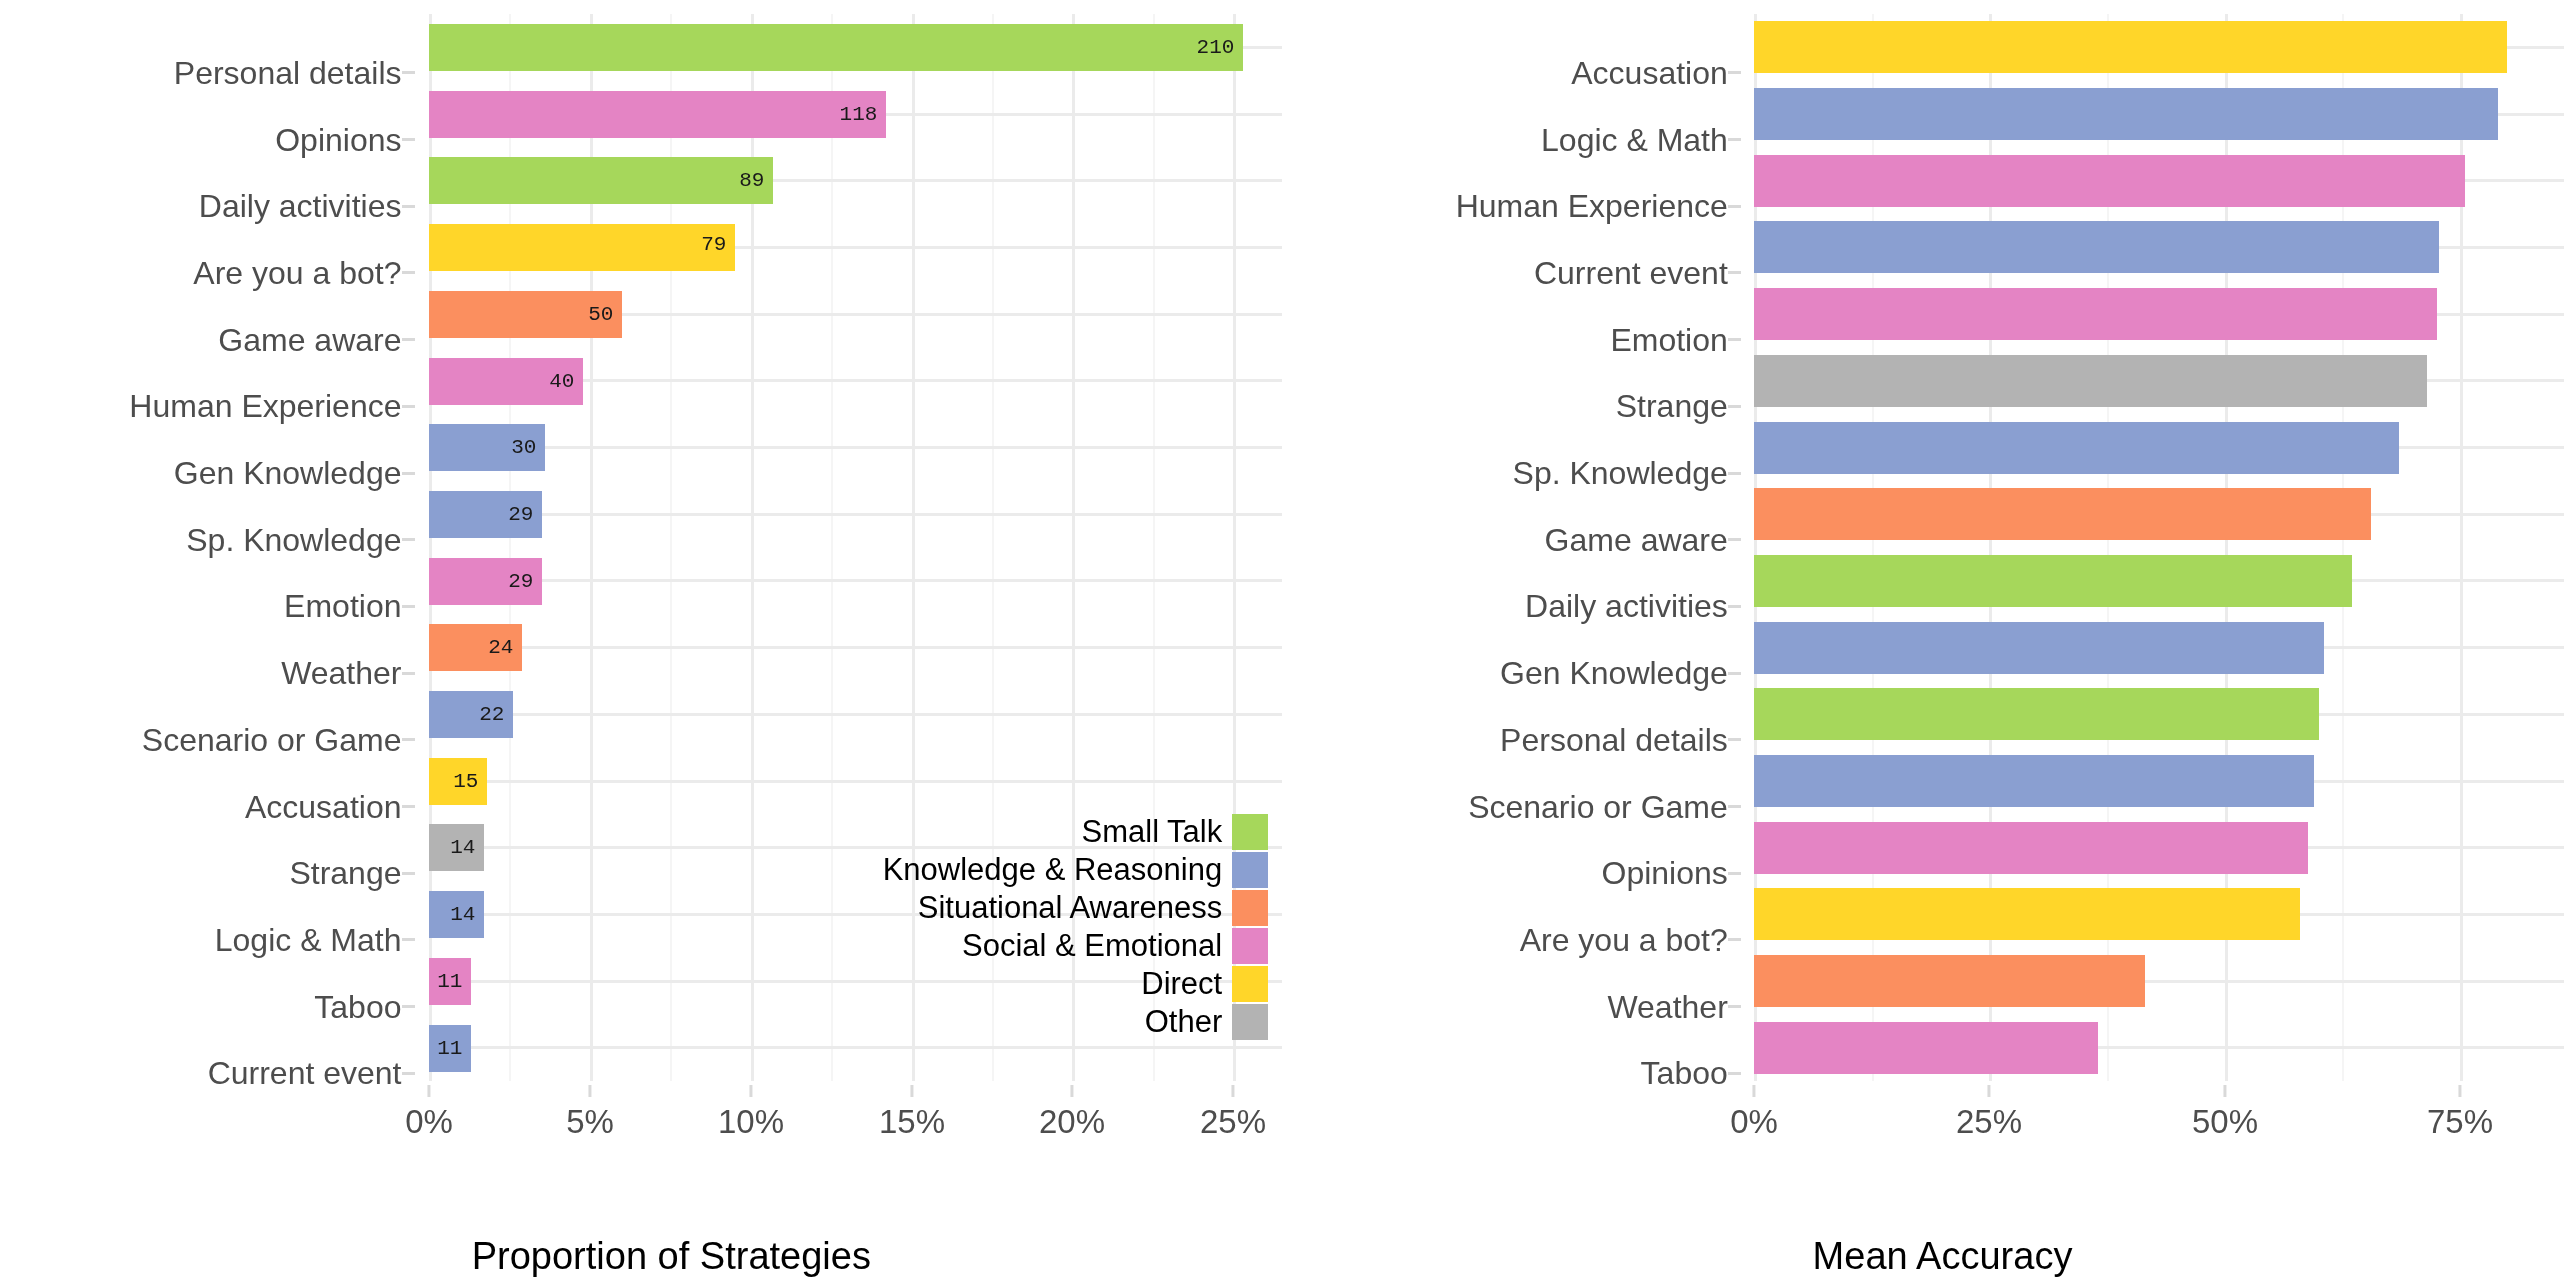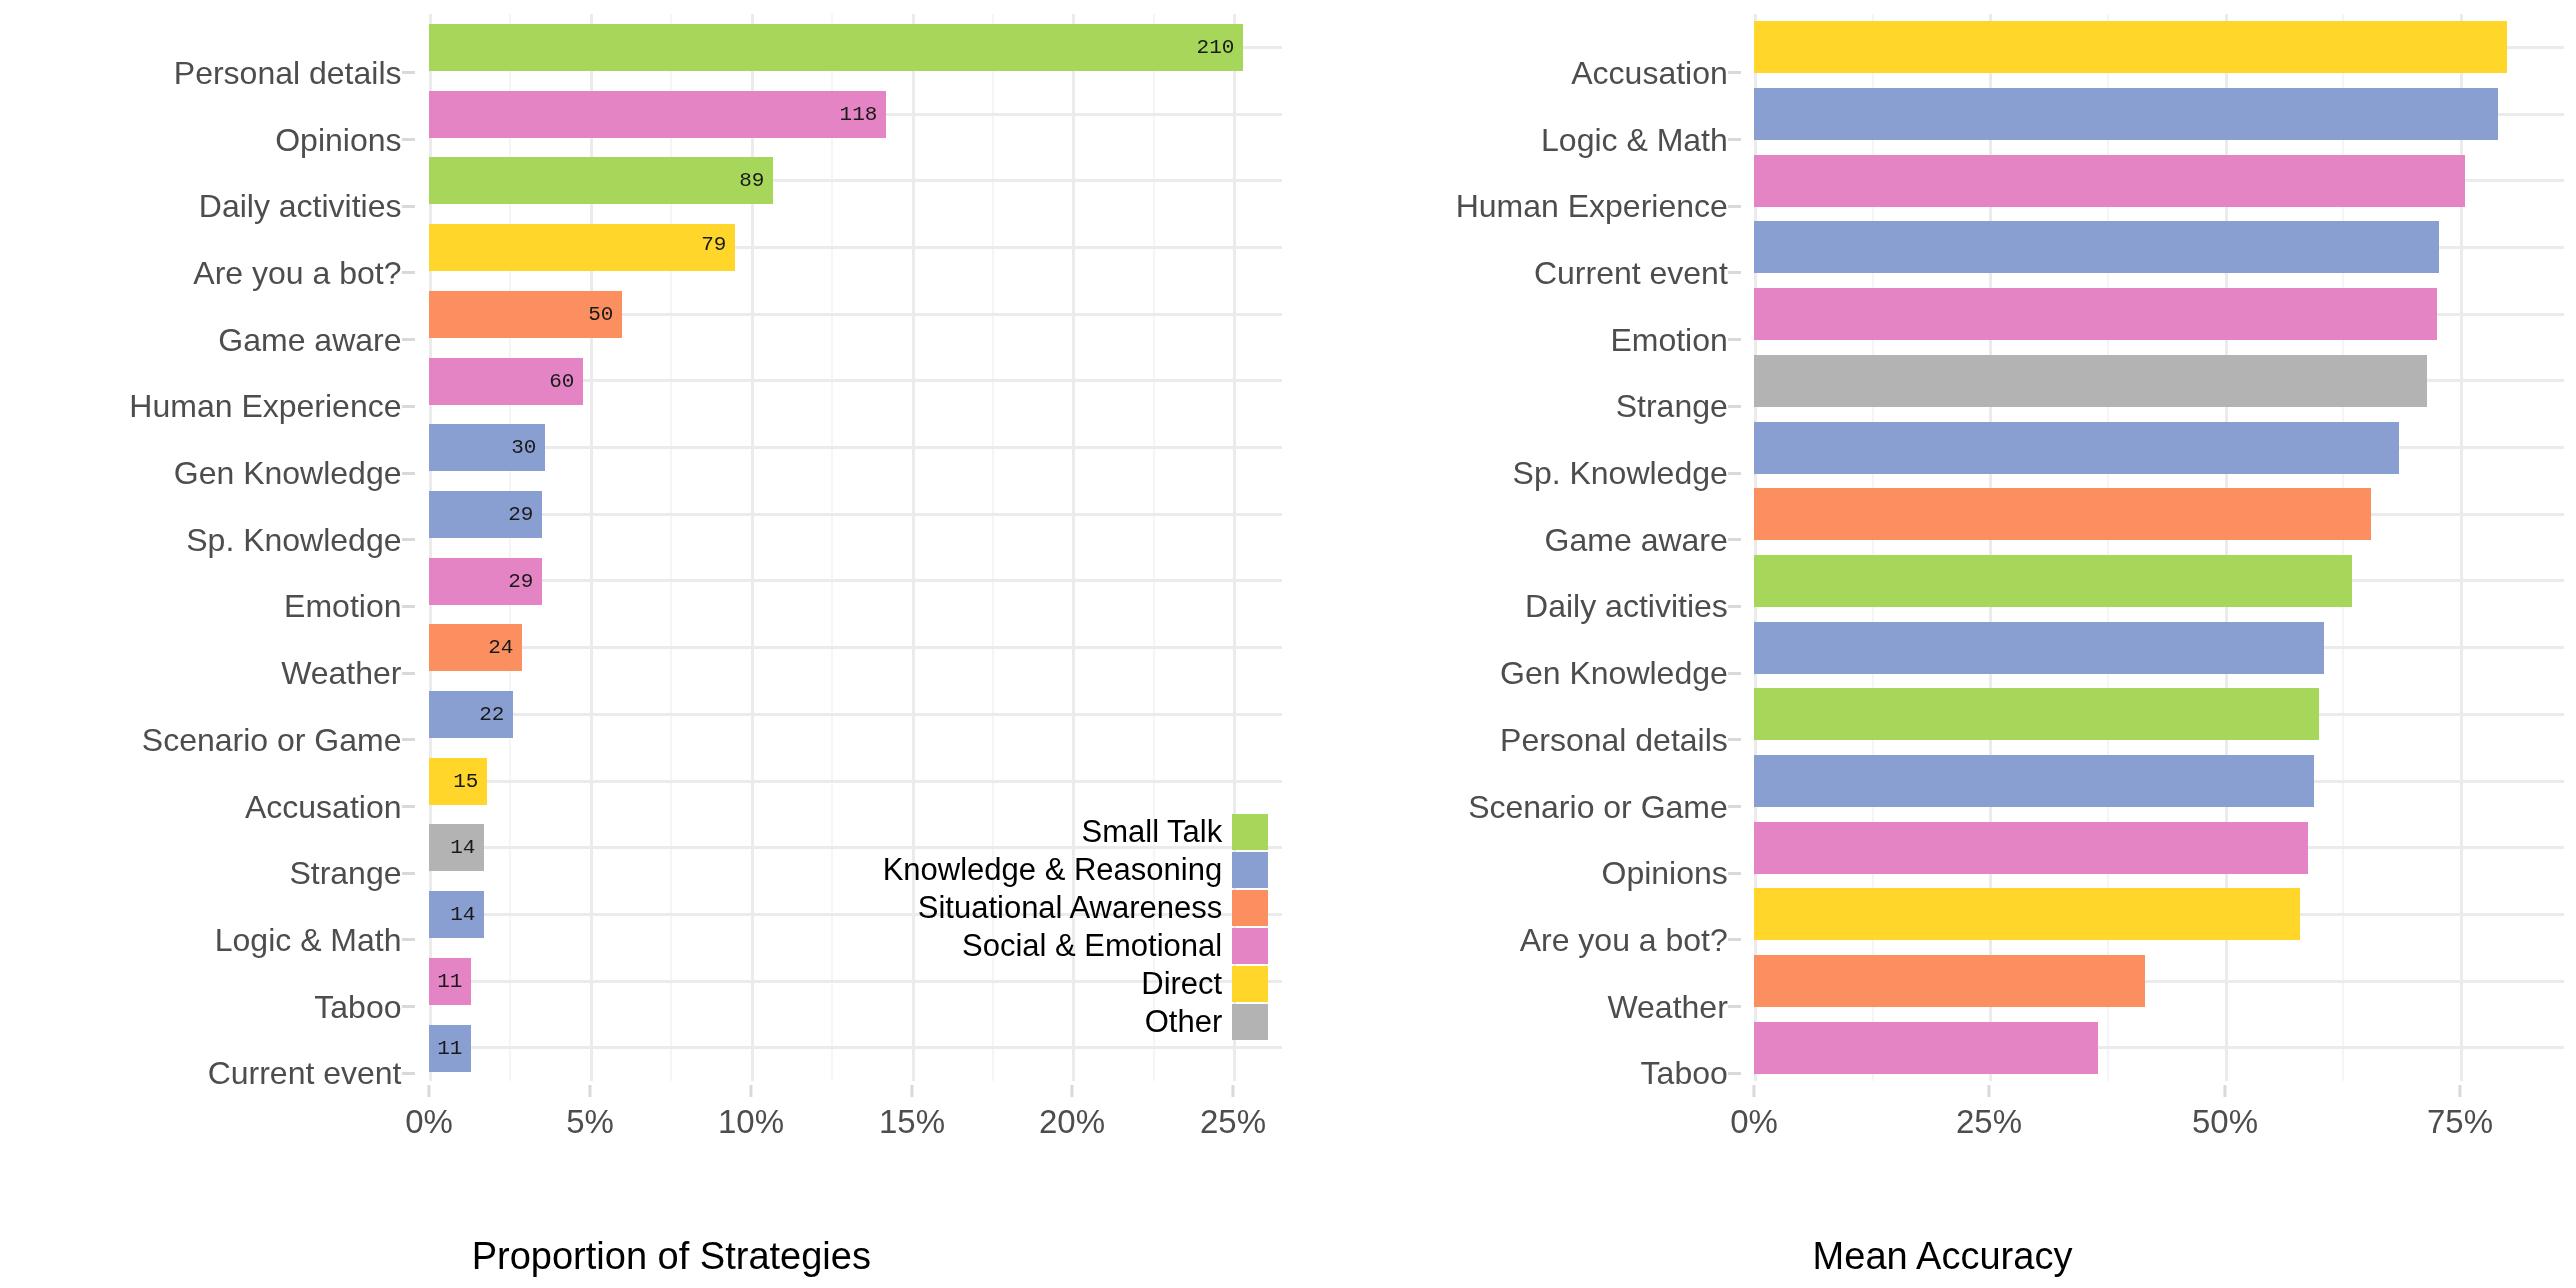--- a/index.html
+++ b/index.html
@@ -170,21 +170,21 @@
         <div class="barlabel" style="top: 10px; height: 47px; left: 0px; width: 814px;">210</div>
         <div class="bar" style="top: 77px; height: 47px; width: 457px; background: rgb(228, 132, 196);"></div>
         <div class="barlabel" style="top: 77px; height: 47px; left: 0px; width: 457px;">118</div>
         <div class="bar" style="top: 143px; height: 47px; width: 344px; background: rgb(166, 215, 91);"></div>
         <div class="barlabel" style="top: 143px; height: 47px; left: 0px; width: 344px;">89</div>
         <div class="bar" style="top: 210px; height: 47px; width: 306px; background: rgb(255, 214, 41);"></div>
         <div class="barlabel" style="top: 210px; height: 42px; left: 0px; width: 306px;">79</div>
         <div class="bar" style="top: 277px; height: 47px; width: 193px; background: rgb(251, 143, 95);"></div>
         <div class="barlabel" style="top: 277px; height: 47px; left: 0px; width: 193px; padding-left: 43px;">50</div>
         <div class="bar" style="top: 344px; height: 47px; width: 154px; background: rgb(228, 132, 196);"></div>
-        <div class="barlabel" style="top: 344px; height: 47px; left: 0px; width: 154px;">60</div>
+        <div class="barlabel" style="top: 344px; height: 47px; left: 0px; width: 154px;">40</div>
         <div class="bar" style="top: 410px; height: 47px; width: 116px; background: rgb(138, 159, 209);"></div>
         <div class="barlabel" style="top: 410px; height: 47px; left: 0px; width: 116px;">30</div>
         <div class="bar" style="top: 477px; height: 47px; width: 113px; background: rgb(138, 159, 209);"></div>
         <div class="barlabel" style="top: 477px; height: 47px; left: 0px; width: 113px;">29</div>
         <div class="bar" style="top: 544px; height: 47px; width: 113px; background: rgb(228, 132, 196);"></div>
         <div class="barlabel" style="top: 544px; height: 47px; left: 0px; width: 113px;">29</div>
         <div class="bar" style="top: 610px; height: 47px; width: 93px; background: rgb(251, 143, 95);"></div>
         <div class="barlabel" style="top: 610px; height: 47px; left: 0px; width: 93px;">24</div>
         <div class="bar" style="top: 677px; height: 47px; width: 84px; background: rgb(138, 159, 209);"></div>
         <div class="barlabel" style="top: 677px; height: 47px; left: 0px; width: 84px;">22</div>

